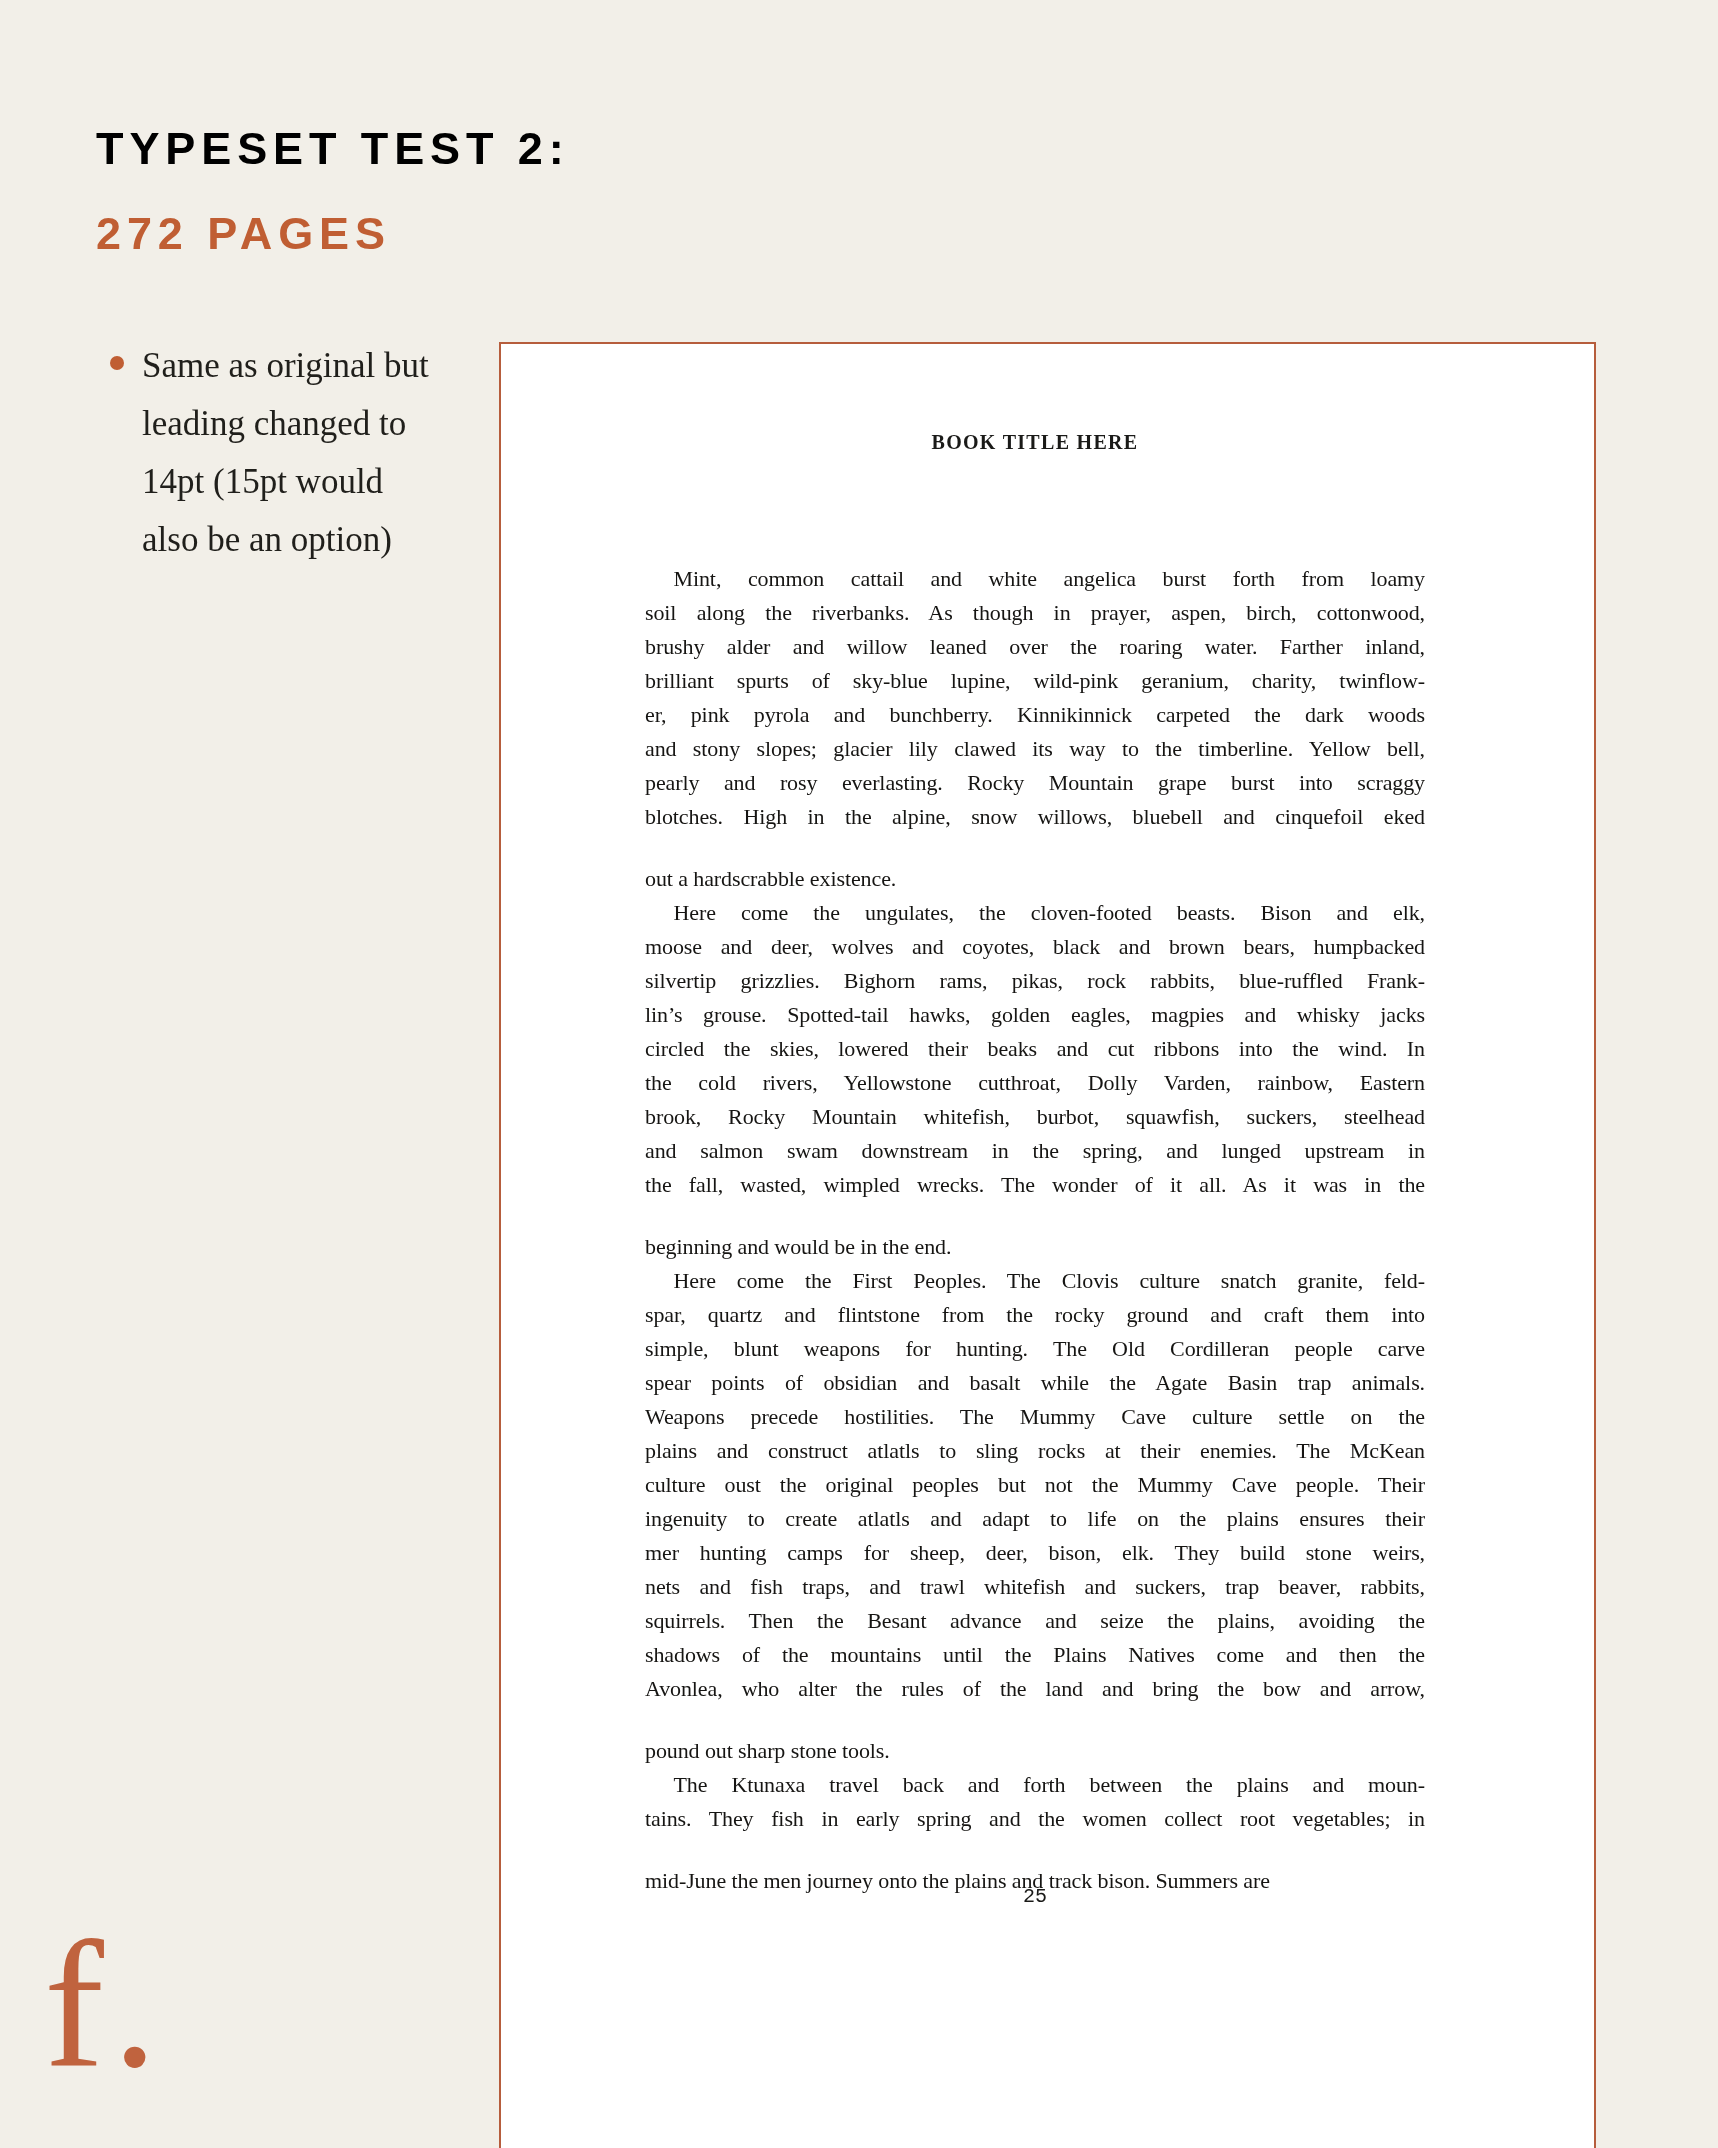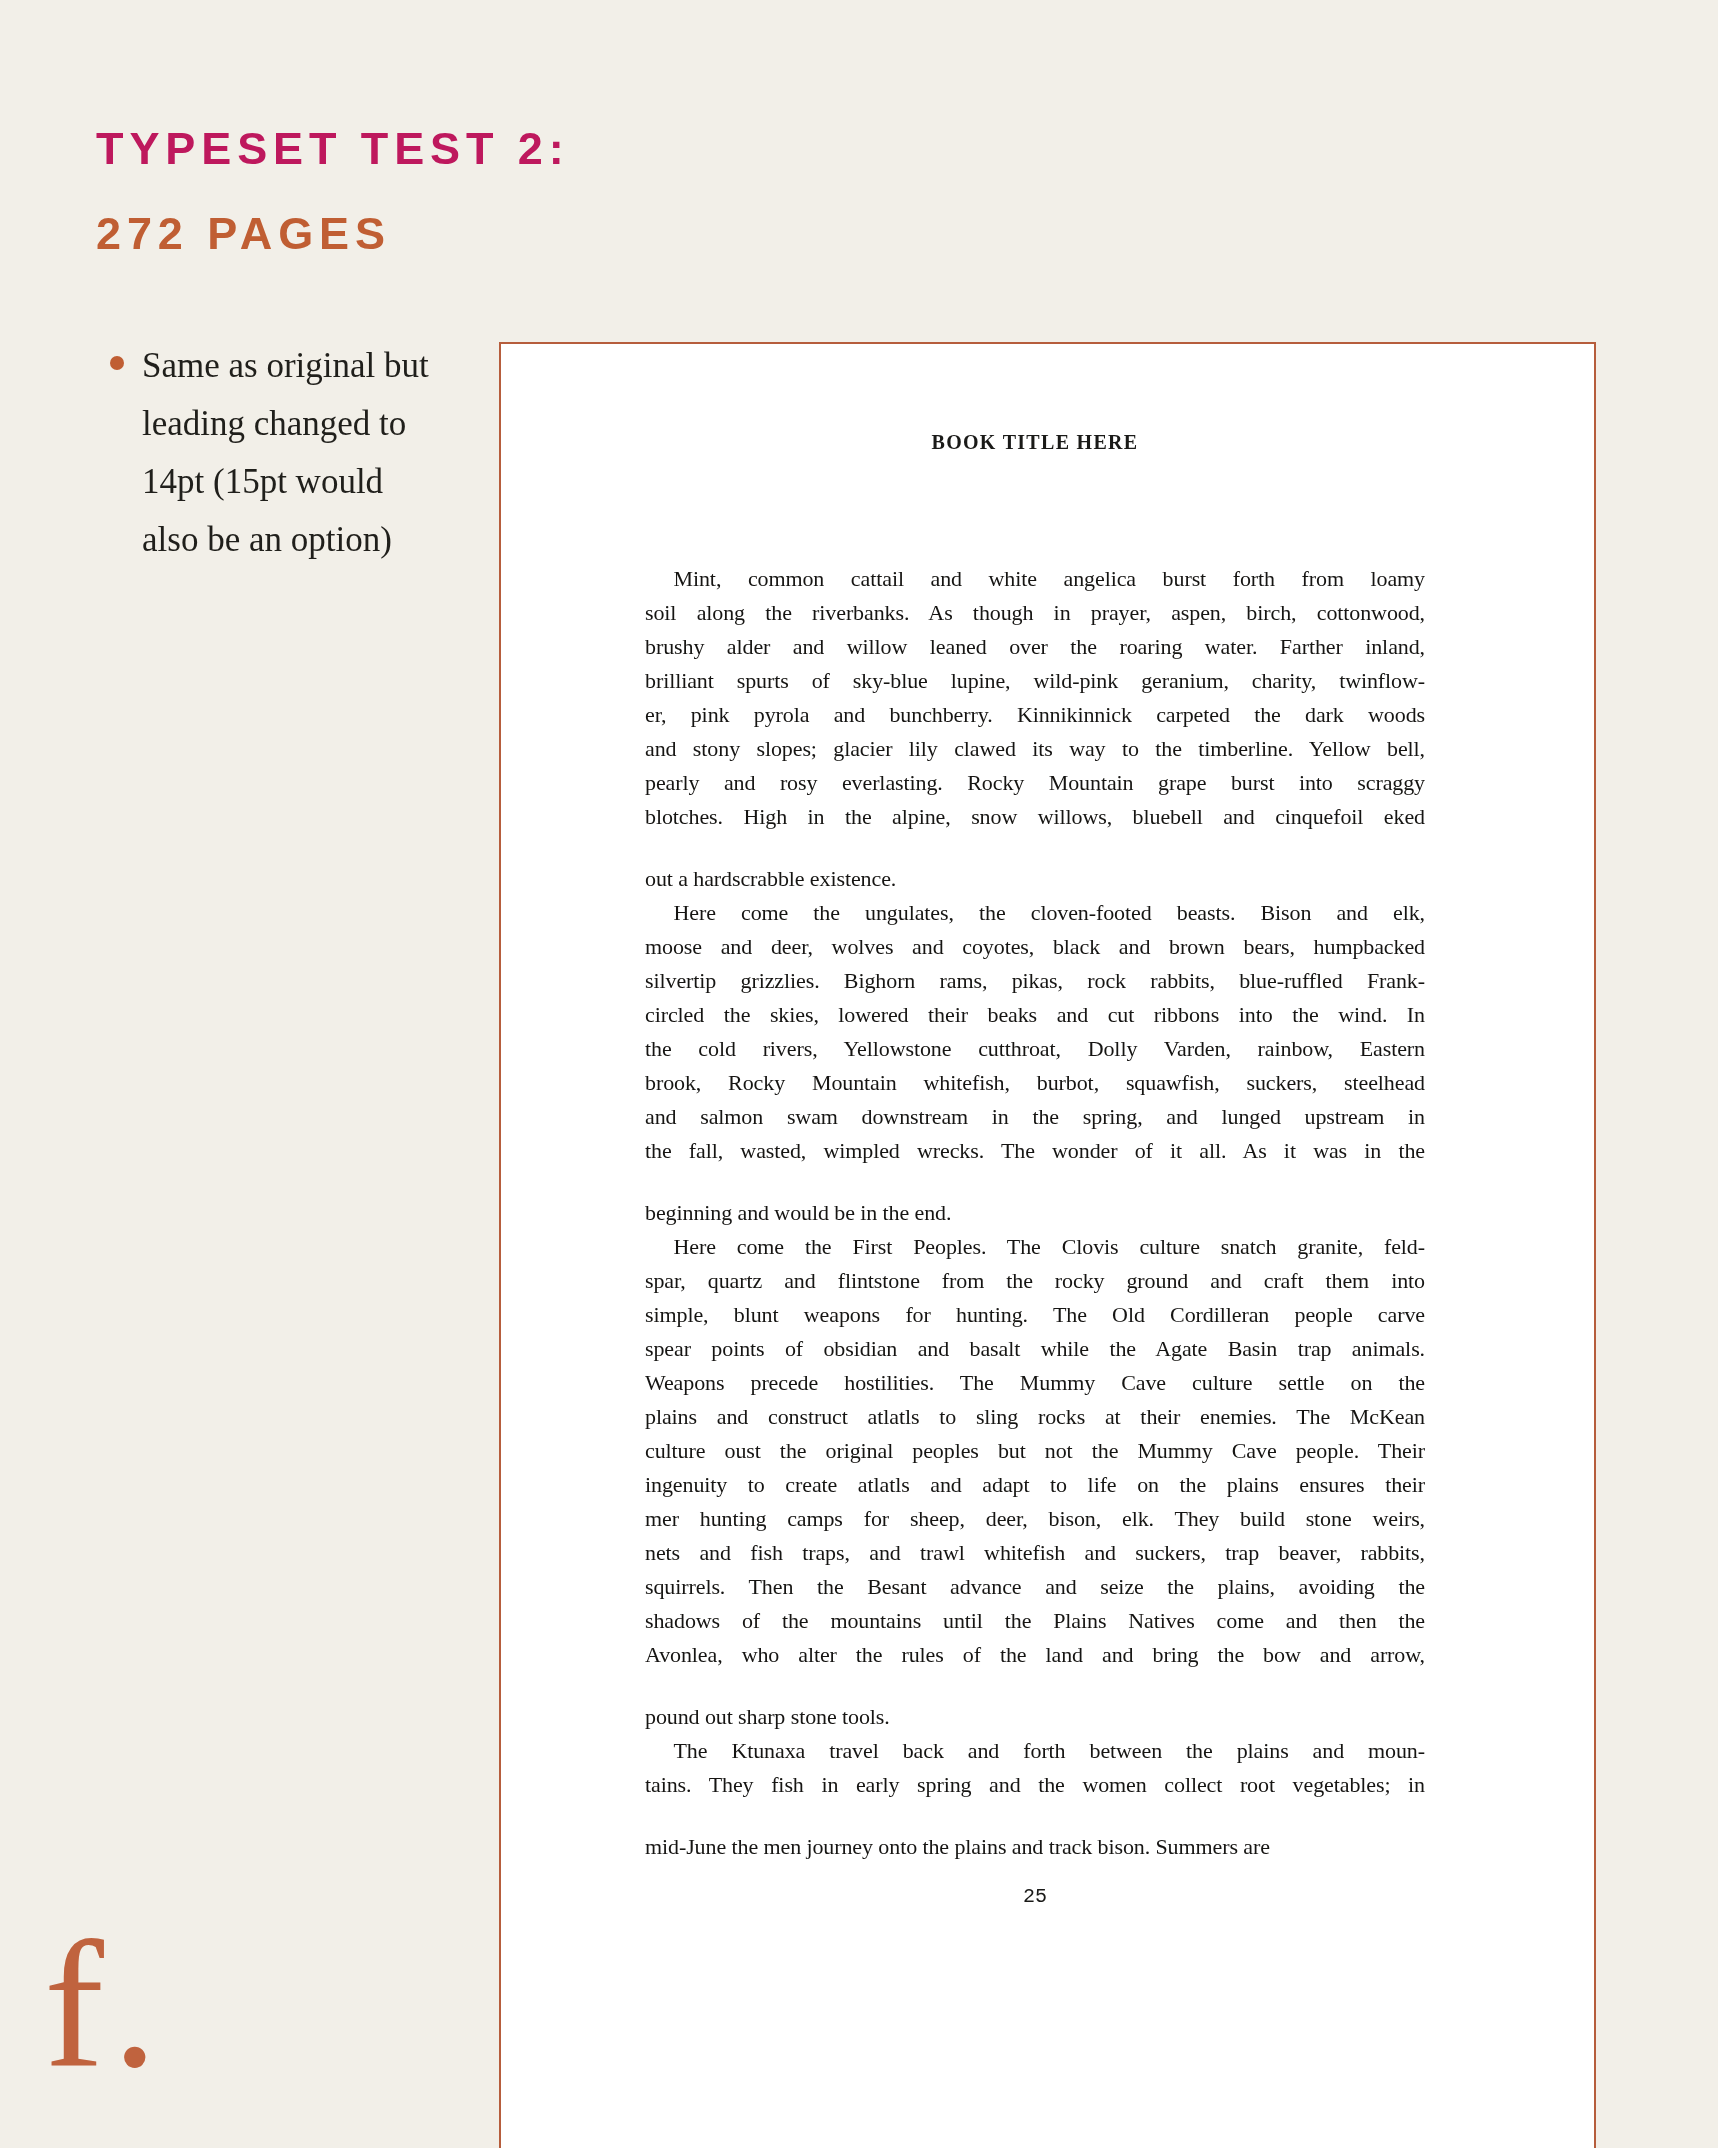--- a/index.html
+++ b/index.html
@@ -9,21 +9,21 @@
     position:relative;
     overflow:hidden;
     font-family:"Liberation Serif",serif;
   }
   .abs{position:absolute;}
   
   .title1{
     left:96px;top:126px;
     font-family:"Liberation Sans",sans-serif;
     font-weight:bold;font-size:45px;line-height:1;
-    letter-spacing:5.9px;color:#be185d;white-space:nowrap;
+    letter-spacing:5.9px;color:#000000;white-space:nowrap;
   }
   .title2{
     left:96px;top:211px;
     font-family:"Liberation Sans",sans-serif;
     font-weight:bold;font-size:45px;line-height:1;
     letter-spacing:5.9px;color:#c05e33;white-space:nowrap;
   }
   
   .bullet-dot{
     left:110px;top:356px;width:14.3px;height:14.3px;
@@ -99,20 +99,21 @@
       <div class="line">brushy alder and willow leaned over the roaring water. Farther inland,</div>
       <div class="line">brilliant spurts of sky-blue lupine, wild-pink geranium, charity, twinflow-</div>
       <div class="line">er, pink pyrola and bunchberry. Kinnikinnick carpeted the dark woods</div>
       <div class="line">and stony slopes; glacier lily clawed its way to the timberline. Yellow bell,</div>
       <div class="line">pearly and rosy everlasting. Rocky Mountain grape burst into scraggy</div>
       <div class="line">blotches. High in the alpine, snow willows, bluebell and cinquefoil eked</div>
       <div class="line plast">out a hardscrabble existence.</div>
       <div class="line pfirst">Here come the ungulates, the cloven-footed beasts. Bison and elk,</div>
       <div class="line">moose and deer, wolves and coyotes, black and brown bears, humpbacked</div>
       <div class="line">silvertip grizzlies. Bighorn rams, pikas, rock rabbits, blue-ruffled Frank-</div>
+      <div class="line">lin’s grouse. Spotted-tail hawks, golden eagles, magpies and whisky jacks</div>
       <div class="line">circled the skies, lowered their beaks and cut ribbons into the wind. In</div>
       <div class="line">the cold rivers, Yellowstone cutthroat, Dolly Varden, rainbow, Eastern</div>
       <div class="line">brook, Rocky Mountain whitefish, burbot, squawfish, suckers, steelhead</div>
       <div class="line">and salmon swam downstream in the spring, and lunged upstream in</div>
       <div class="line">the fall, wasted, wimpled wrecks. The wonder of it all. As it was in the</div>
       <div class="line plast">beginning and would be in the end.</div>
       <div class="line pfirst">Here come the First Peoples. The Clovis culture snatch granite, feld-</div>
       <div class="line">spar, quartz and flintstone from the rocky ground and craft them into</div>
       <div class="line">simple, blunt weapons for hunting. The Old Cordilleran people carve</div>
       <div class="line">spear points of obsidian and basalt while the Agate Basin trap animals.</div>

